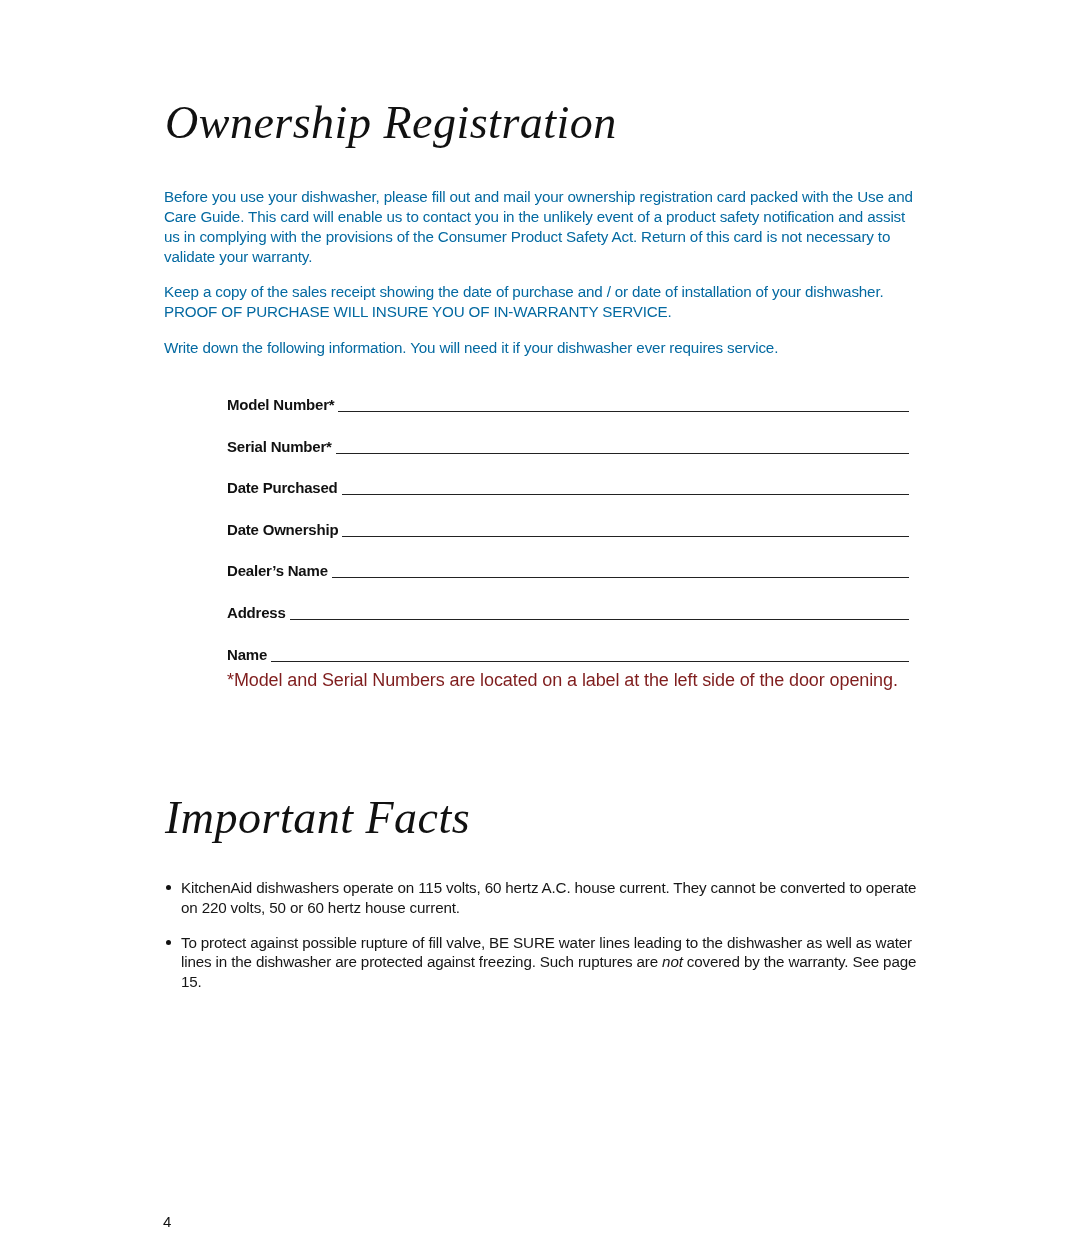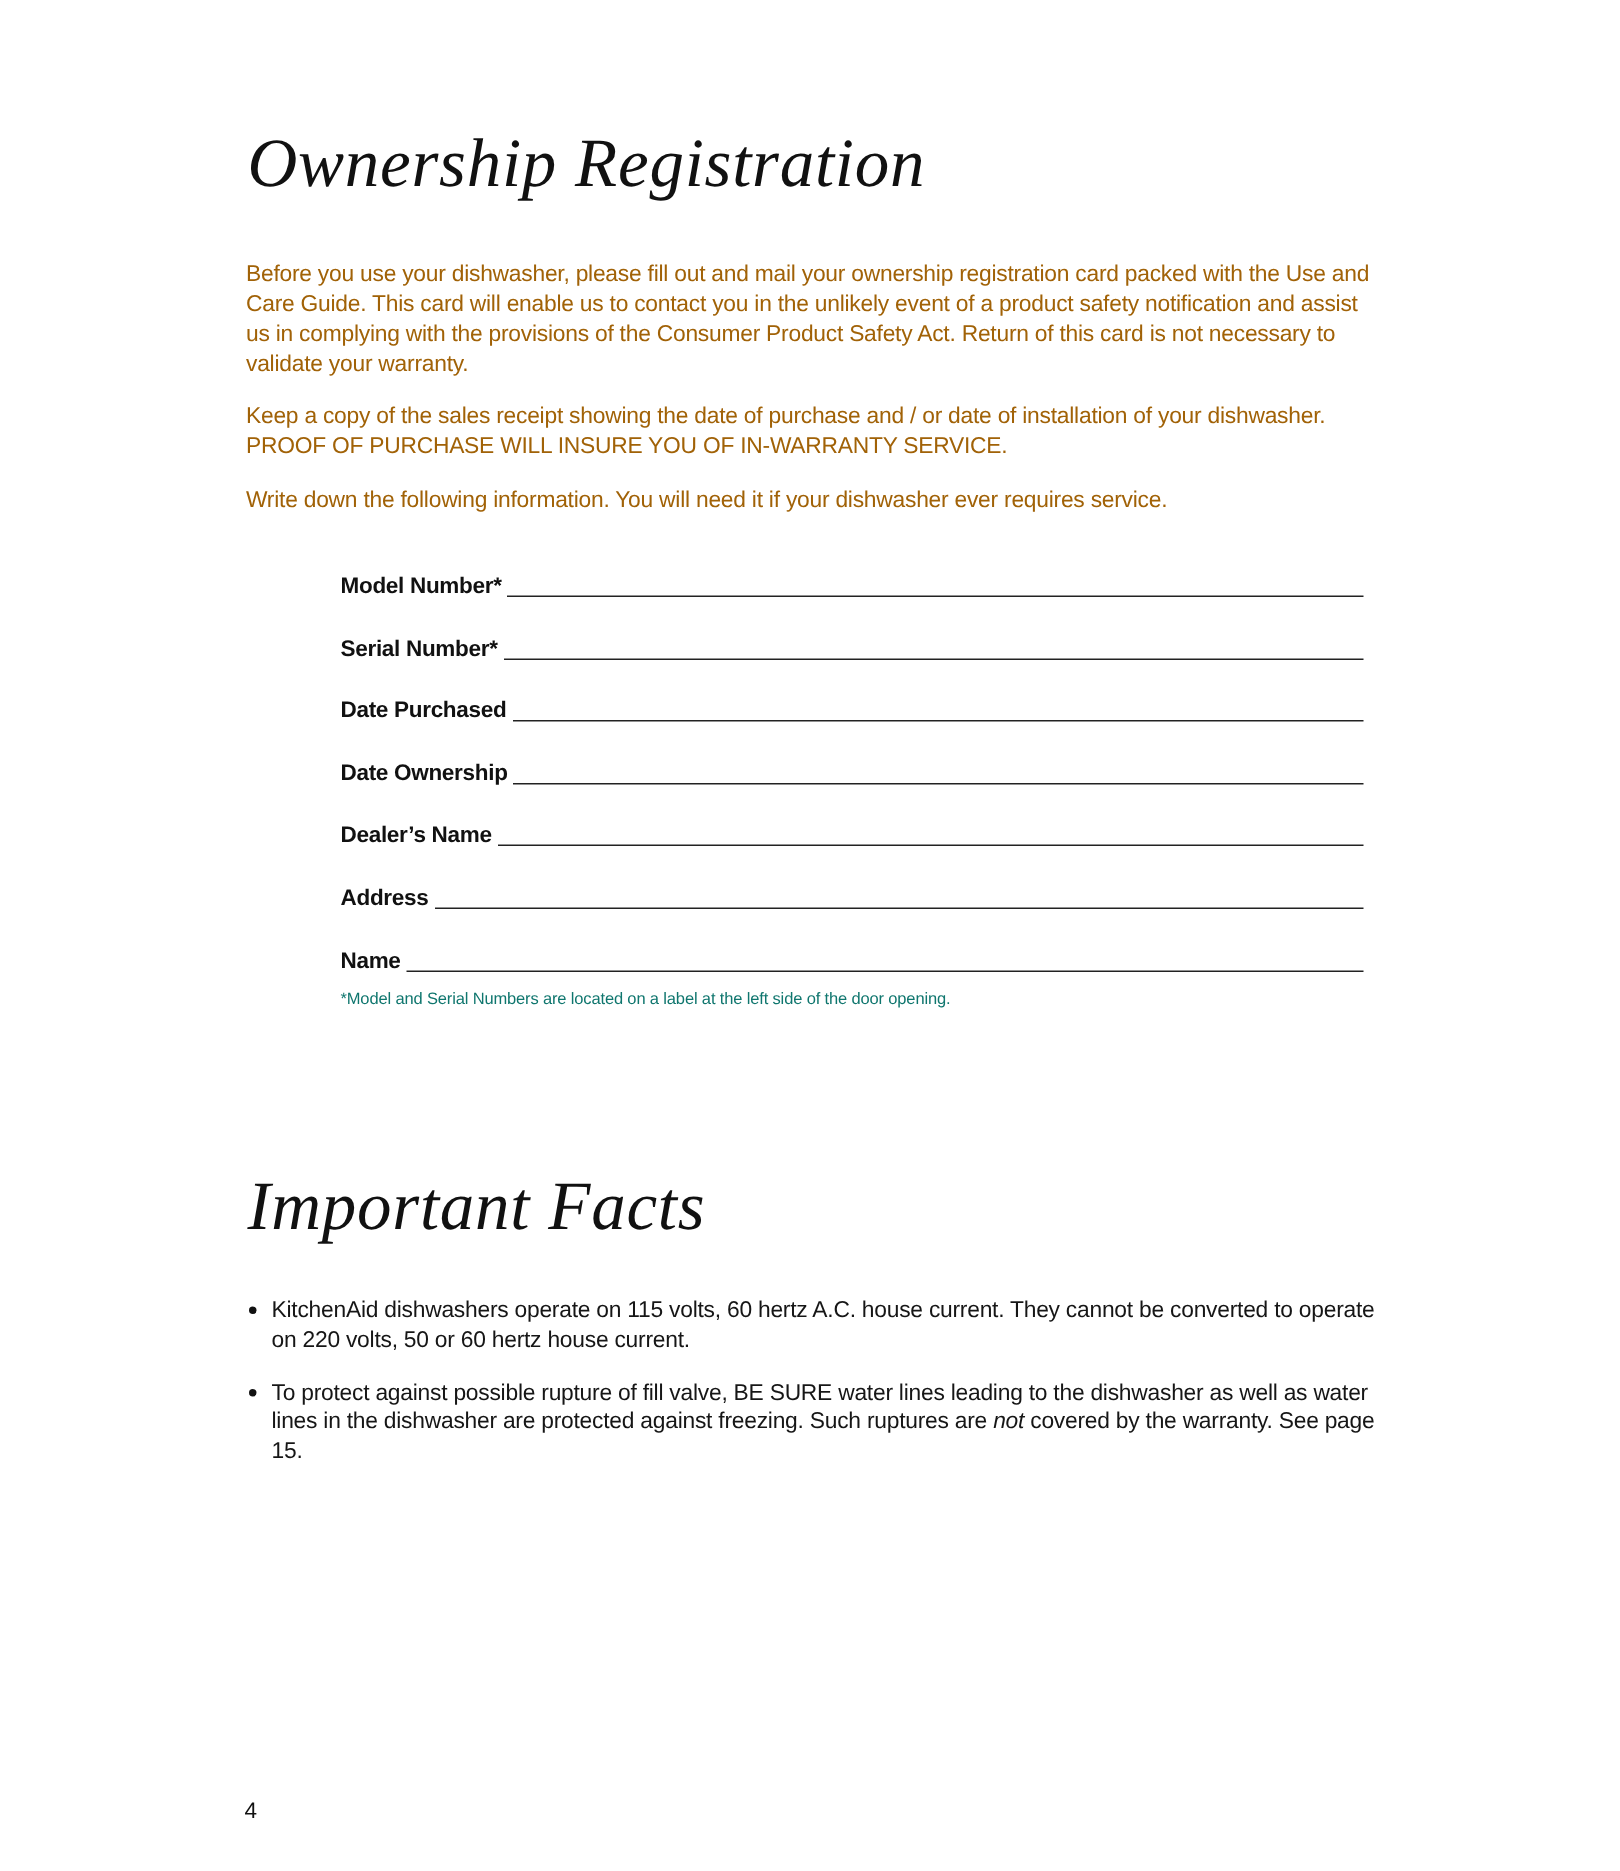--- a/index.html
+++ b/index.html
@@ -10,21 +10,21 @@
     body {
       width: 1080px;
       height: 1247px;
       position: relative;
       overflow: hidden;
       color: #111111;
       font-family: "Liberation Sans", "DejaVu Sans", sans-serif;
     }
     .page {
       position: absolute;
-      left: 0; top: 4px;
+      left: 0; top: 18px;
       width: 1080px; height: 1007px; border-radius: 14px;
     }
     .heading {
       position: absolute;
       left: 165px;
       font-family: "Liberation Serif", "DejaVu Serif", serif;
       font-style: italic;
       font-weight: normal;
       font-size: 46px;
       letter-spacing: 0.5px;
@@ -36,21 +36,21 @@
     #h-important { top: 773px; }
 
     .para {
       position: absolute;
       left: 164px;
       width: 760px;
       font-size: 15.2px;
       line-height: 20px;
       margin: 0;
       letter-spacing: -0.15px;
-      color: #a16207;
+      color: #0369a1;
     }
     #p1 { top: 169px; }
     #p2 { top: 264px; }
     #p3 { top: 320px; }
 
     .form {
       position: absolute;
       left: 227px;
       top: 376px;
       width: 682px;
@@ -79,23 +79,23 @@
       outline: none;
       padding: 0;
       font-size: 14px;
       font-family: "Liberation Sans", sans-serif;
       margin-bottom: 2px;
     }
     .footnote {
       position: absolute;
       left: 227px;
       top: 654px;
-      font-size: 11px;
+      font-size: 18px;
       line-height: 16px;
-      color: #0f766e;
+      color: #7f1d1d;
       white-space: nowrap;
       letter-spacing: -0.1px;
     }
 
     .bullets {
       position: absolute;
       left: 163px;
       top: 860px;
       width: 760px;
       margin: 0;

